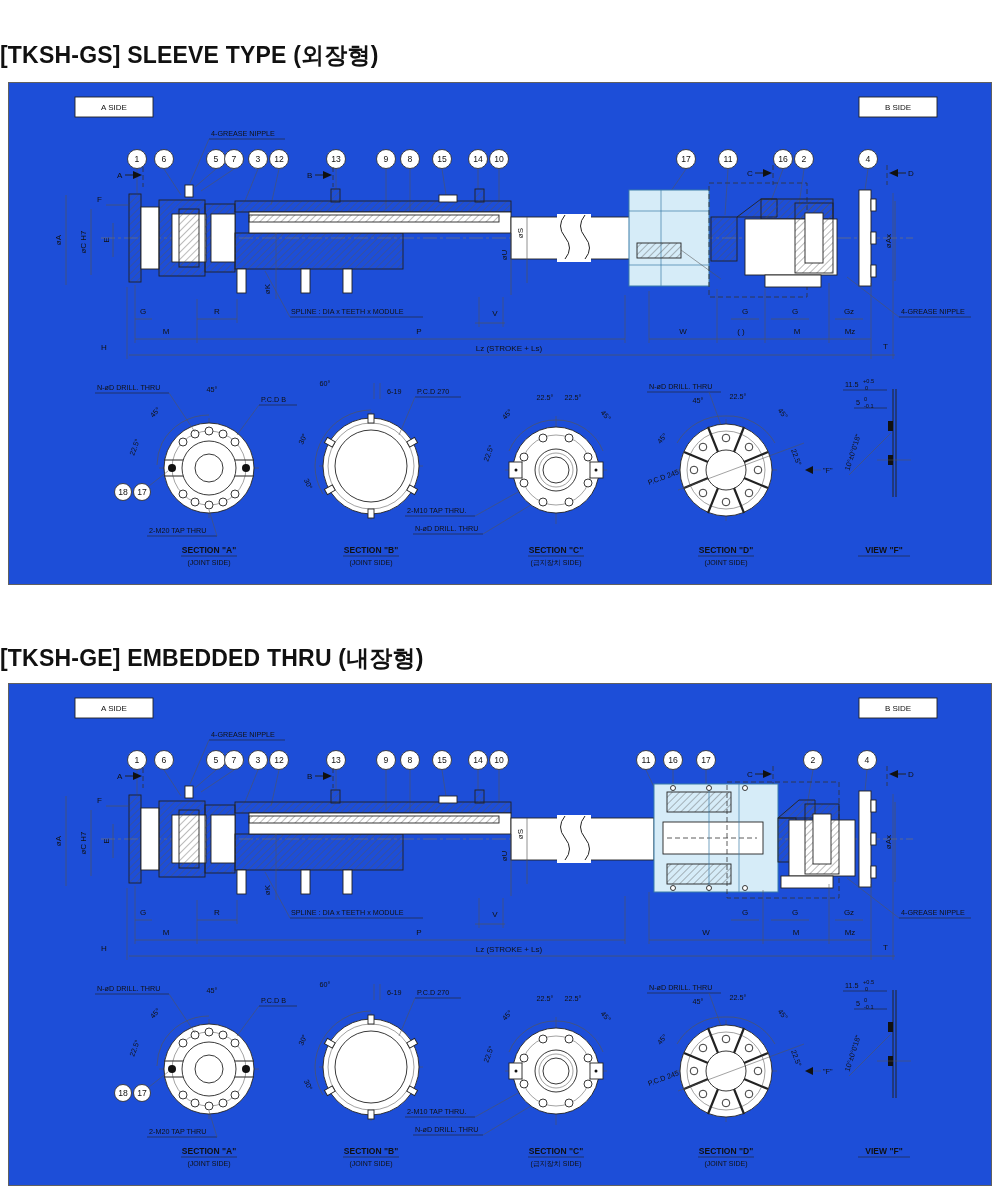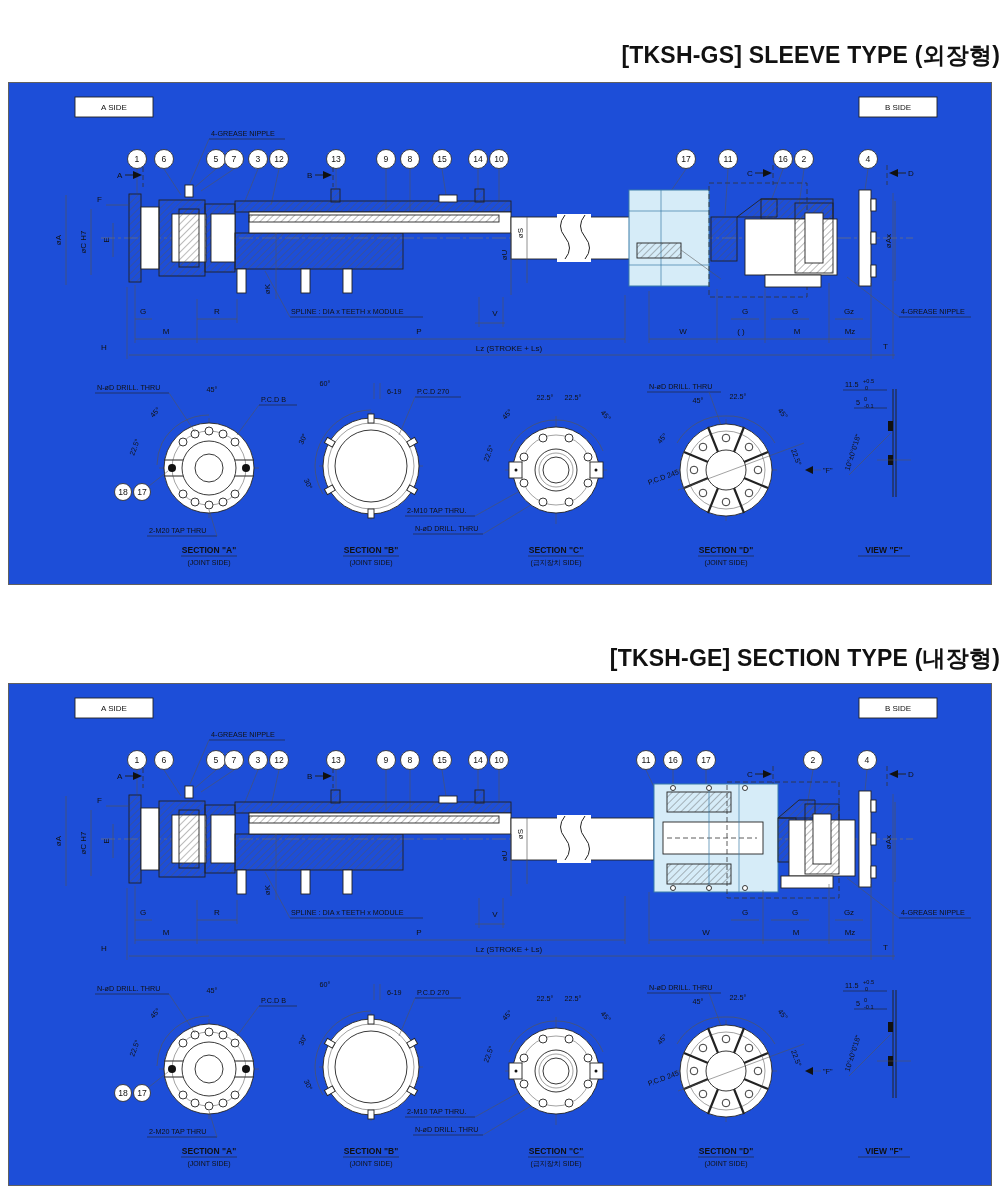--- a/index.html
+++ b/index.html
@@ -1,17 +1,17 @@
 <!DOCTYPE html>
 <html><head>
 <meta charset="utf-8">
 <style>
   html,body{margin:0;padding:0;background:#fff}
   body{width:1000px;height:1200px;position:relative;font-family:"Liberation Sans",sans-serif}
-  .title{position:absolute;left:0;width:1000px;text-align:right;font-size:23px;font-weight:600;color:#111;margin:0;letter-spacing:.2px}
+  .title{position:absolute;left:0;width:1000px;text-align:left;font-size:23px;font-weight:600;color:#111;margin:0;letter-spacing:.2px}
   #t1{top:40px}
   #t2{top:643px}
   .panel{position:absolute;left:8px;width:982px;height:501px;border:1.5px solid #606060;background:#1d4ed8;box-sizing:content-box}
   #p1{top:82px}
   #p2{top:683px}
   svg{display:block;width:982px;height:501px}
   text{fill:#111}
   .t{font-size:8px}
   .ts{font-size:7.2px}
   .tx{font-size:5.6px}
@@ -397,21 +397,21 @@
     <text class="tx" x="855" y="325">-0.1</text>
     <line class="ul" x1="845" y1="325" x2="878" y2="325"></line>
     <text class="ts tm" transform="rotate(-72 846 370)" x="846" y="370">10°±0°0'18"</text>
     <line class="thin" x1="840" y1="392" x2="882" y2="350"></line>
     <text class="st" x="875" y="470">VIEW "F"</text>
     <line class="ul" x1="849" y1="473" x2="901" y2="473"></line>
   </g>
 </svg>
 </section>
 
-<h1 class="title" id="t2">[TKSH-GE] SECTION TYPE (내장형)</h1>
+<h1 class="title" id="t2">[TKSH-GE] EMBEDDED THRU (내장형)</h1>
 
 <section class="panel" id="p2">
 <svg viewBox="0 0 982 501" xmlns="http://www.w3.org/2000/svg">
   <defs>
     <pattern id="hB" width="5" height="5" patternUnits="userSpaceOnUse" patternTransform="rotate(45)">
       <line x1="0" y1="0" x2="0" y2="5" stroke="#555" stroke-width="0.8"></line>
     </pattern>
   </defs>
 
   <g>

